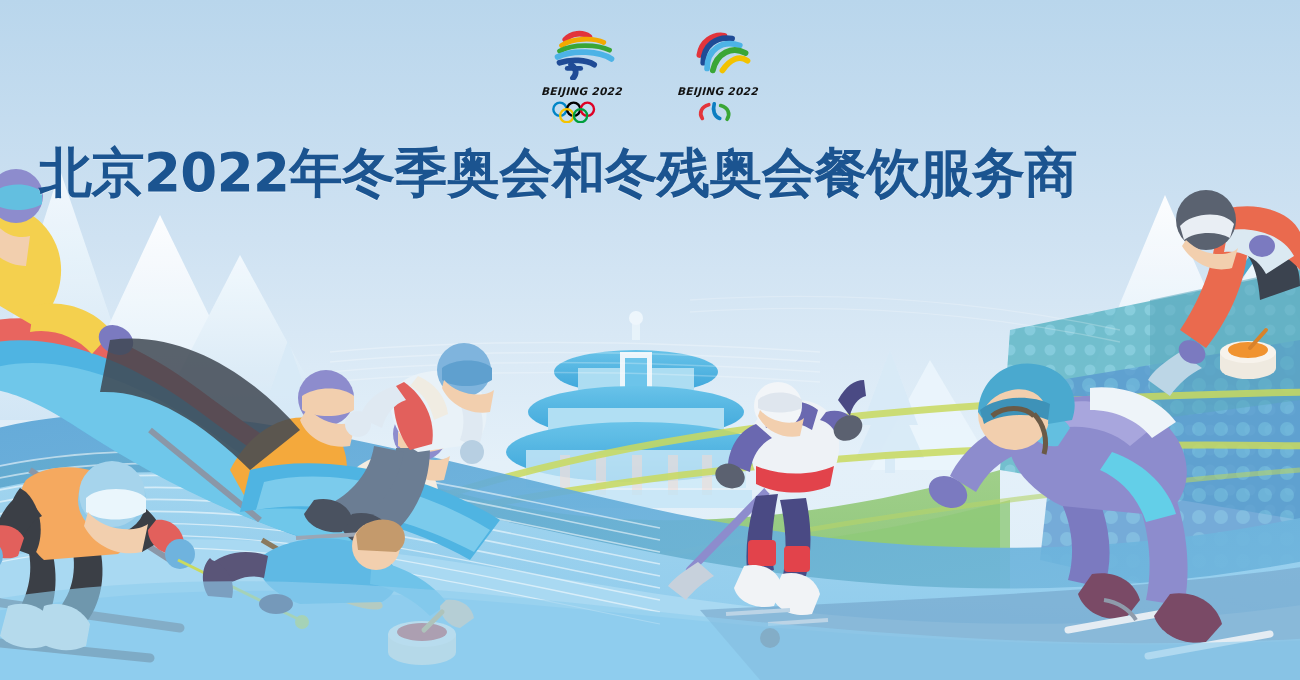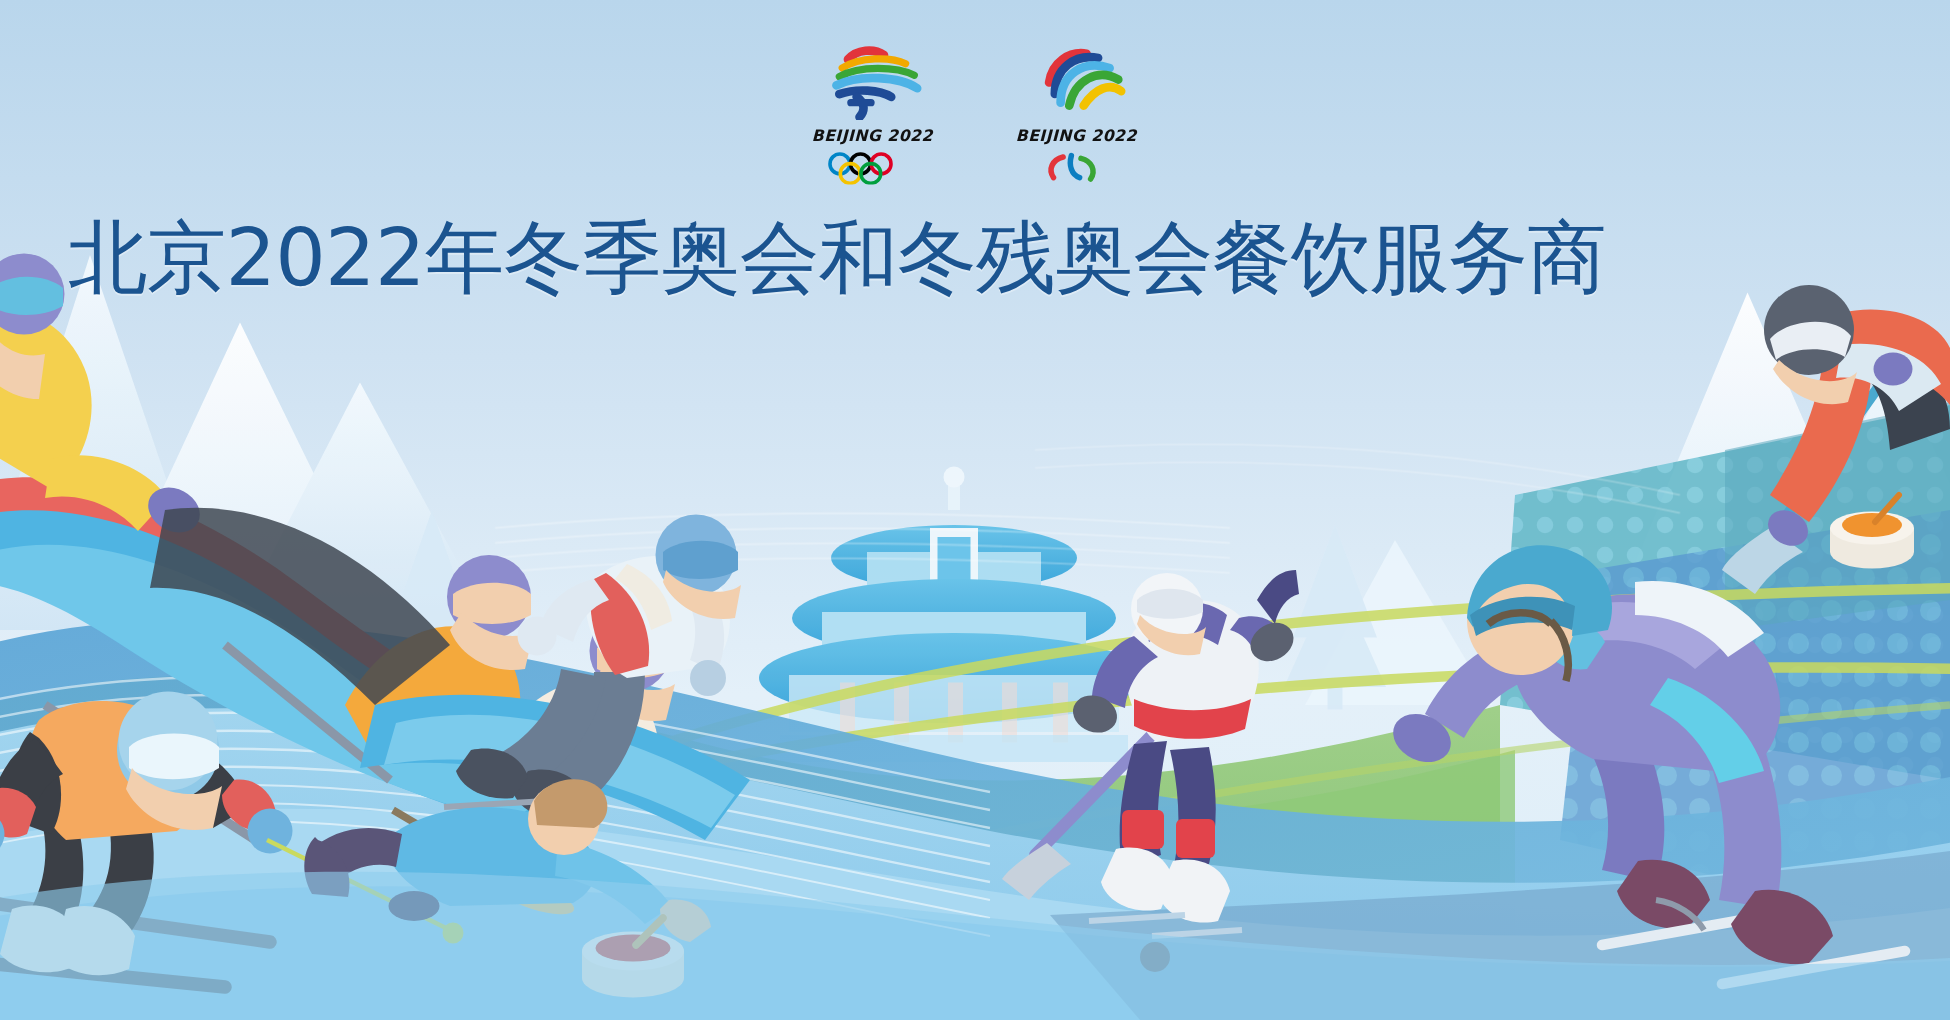--- a/index.html
+++ b/index.html
@@ -33,21 +33,21 @@
     color:#121212; margin-top:5px; white-space:nowrap;
     transform:skewX(-4deg);
   }
   .emblem-sub { margin-top:4px; height:22px; display:block; }
 
   
   #headline {
     position:absolute; left:0; top:142px; width:1116px;
     text-align:center; z-index:45;
     font-family:"DejaVu Sans", sans-serif;
-    font-weight:normal;
+    font-weight:bold;
     font-size:53px;
     letter-spacing:-0.5px;
     color:#1b5490;
     line-height:62px;
     white-space:nowrap;
     text-shadow:0 1px 0 rgba(255,255,255,.35);
   }
 </style>
 </head>
 <body>

